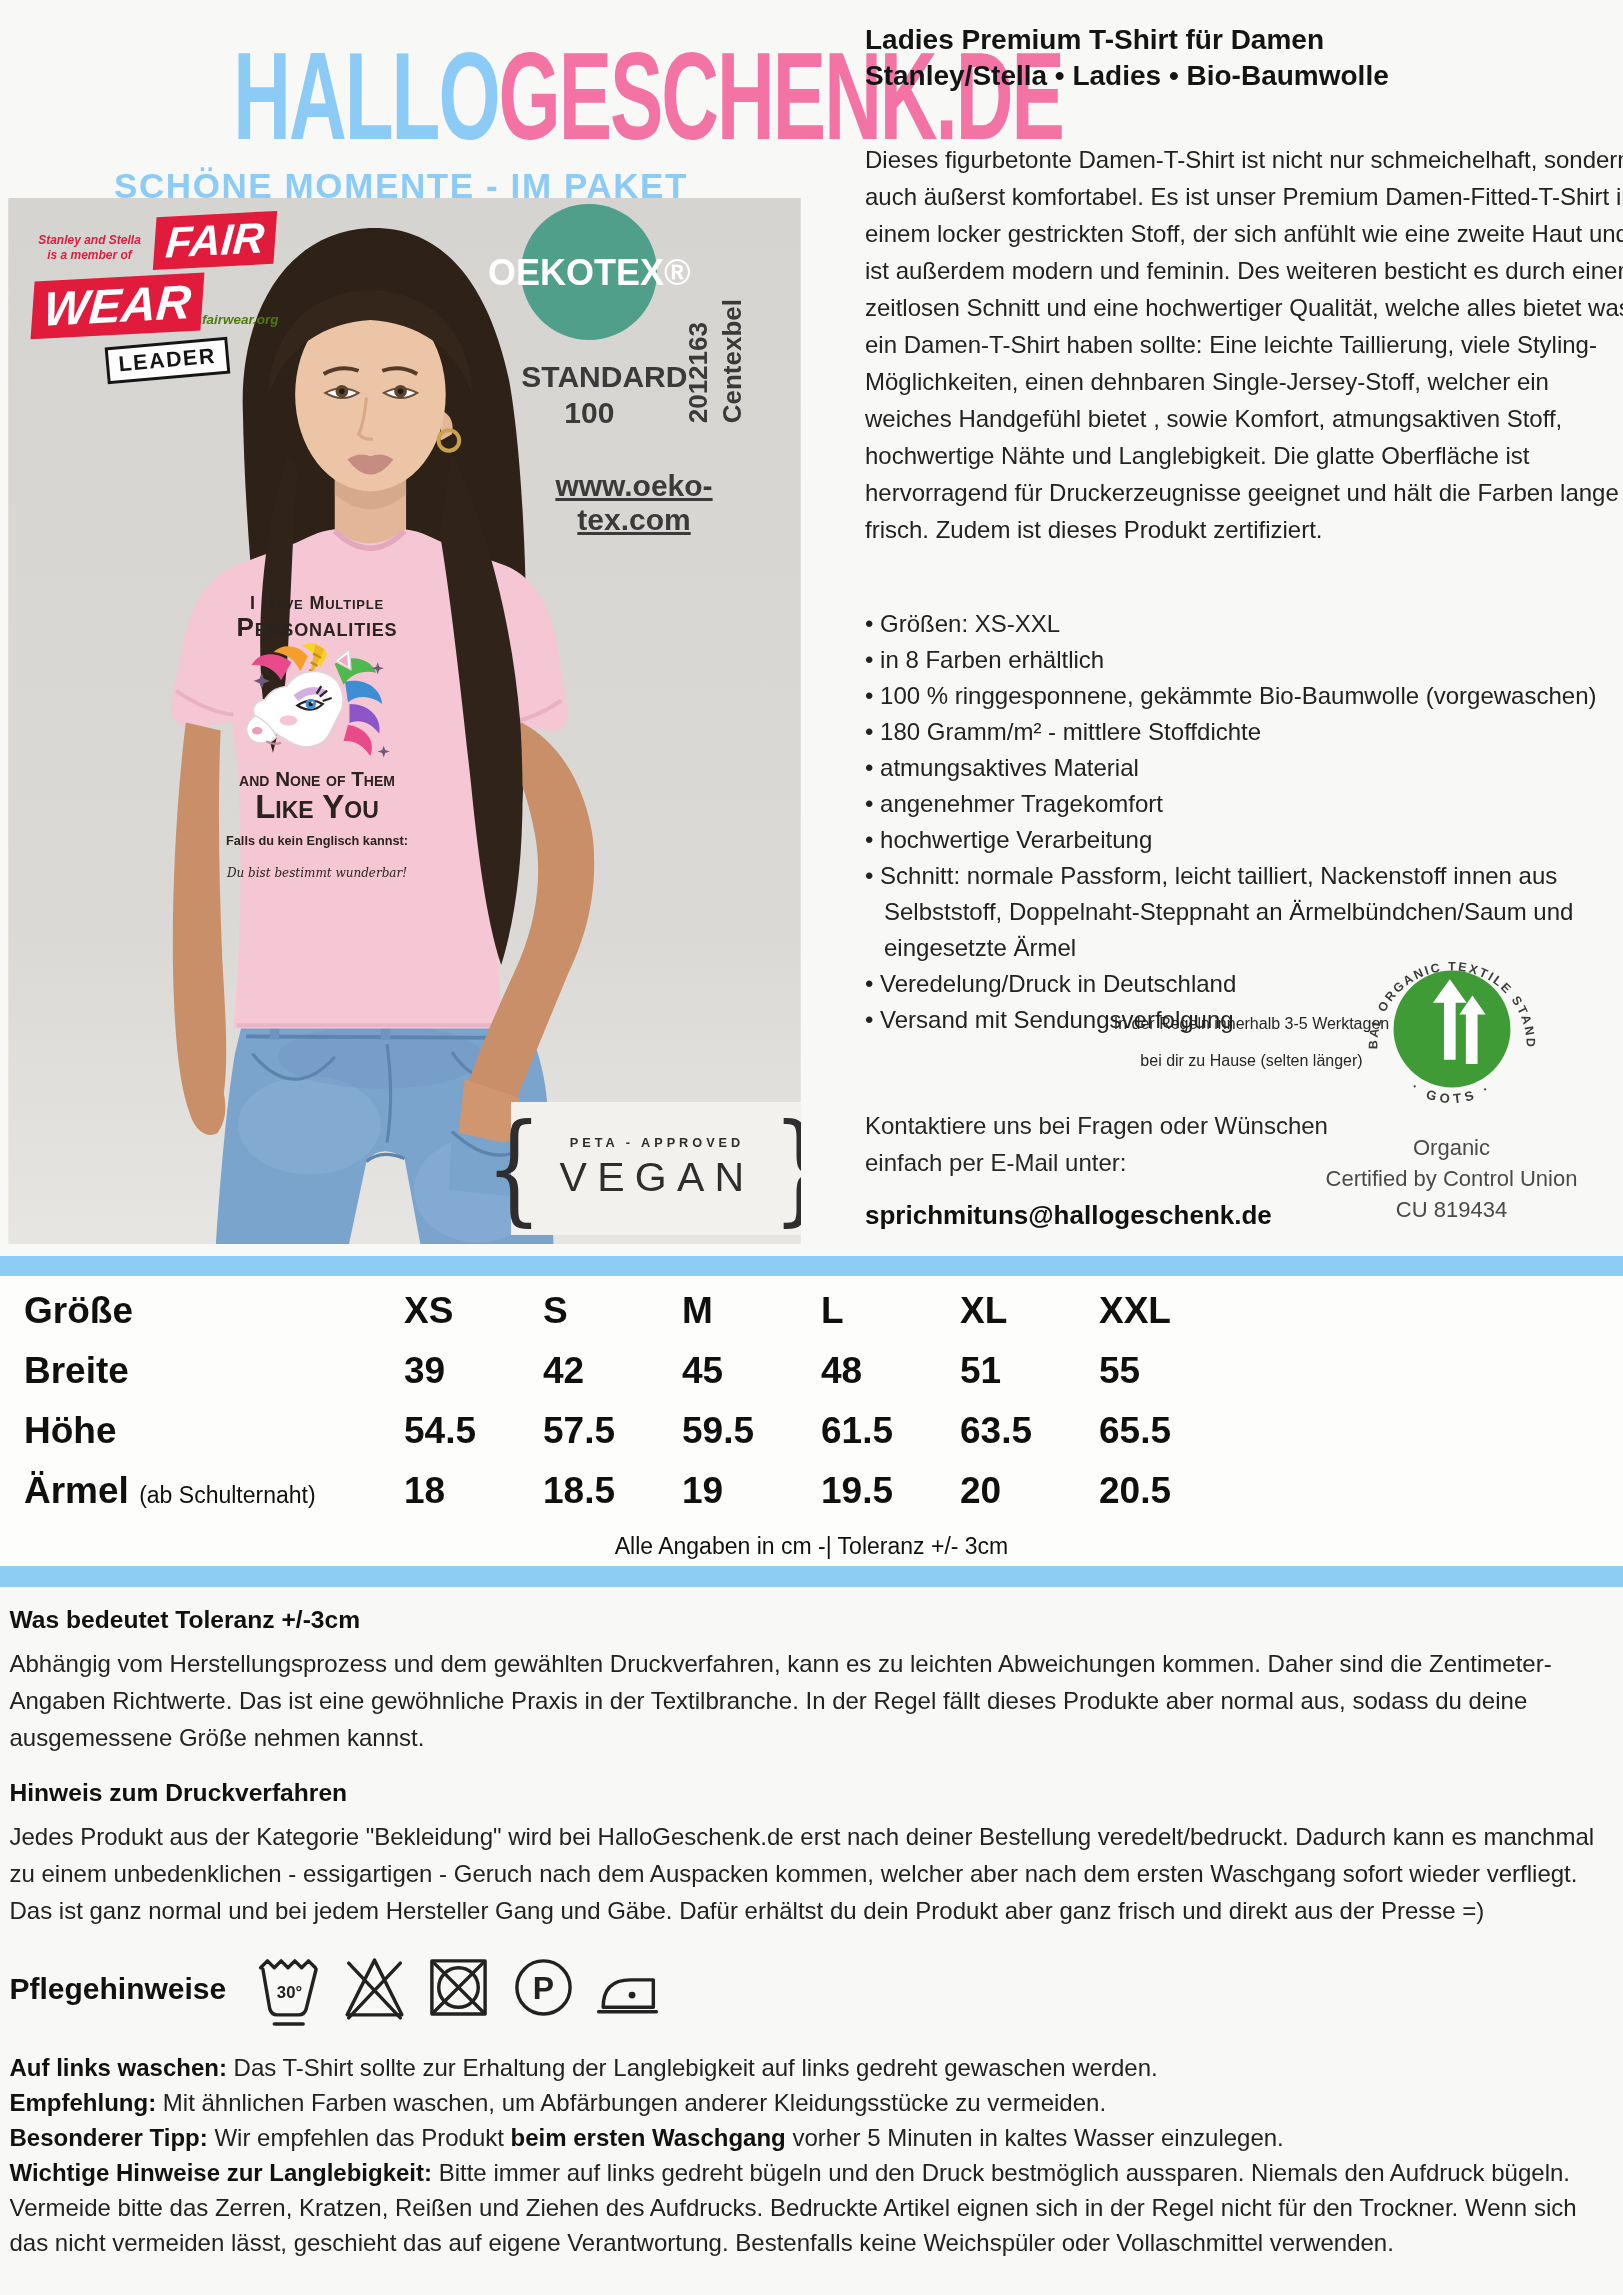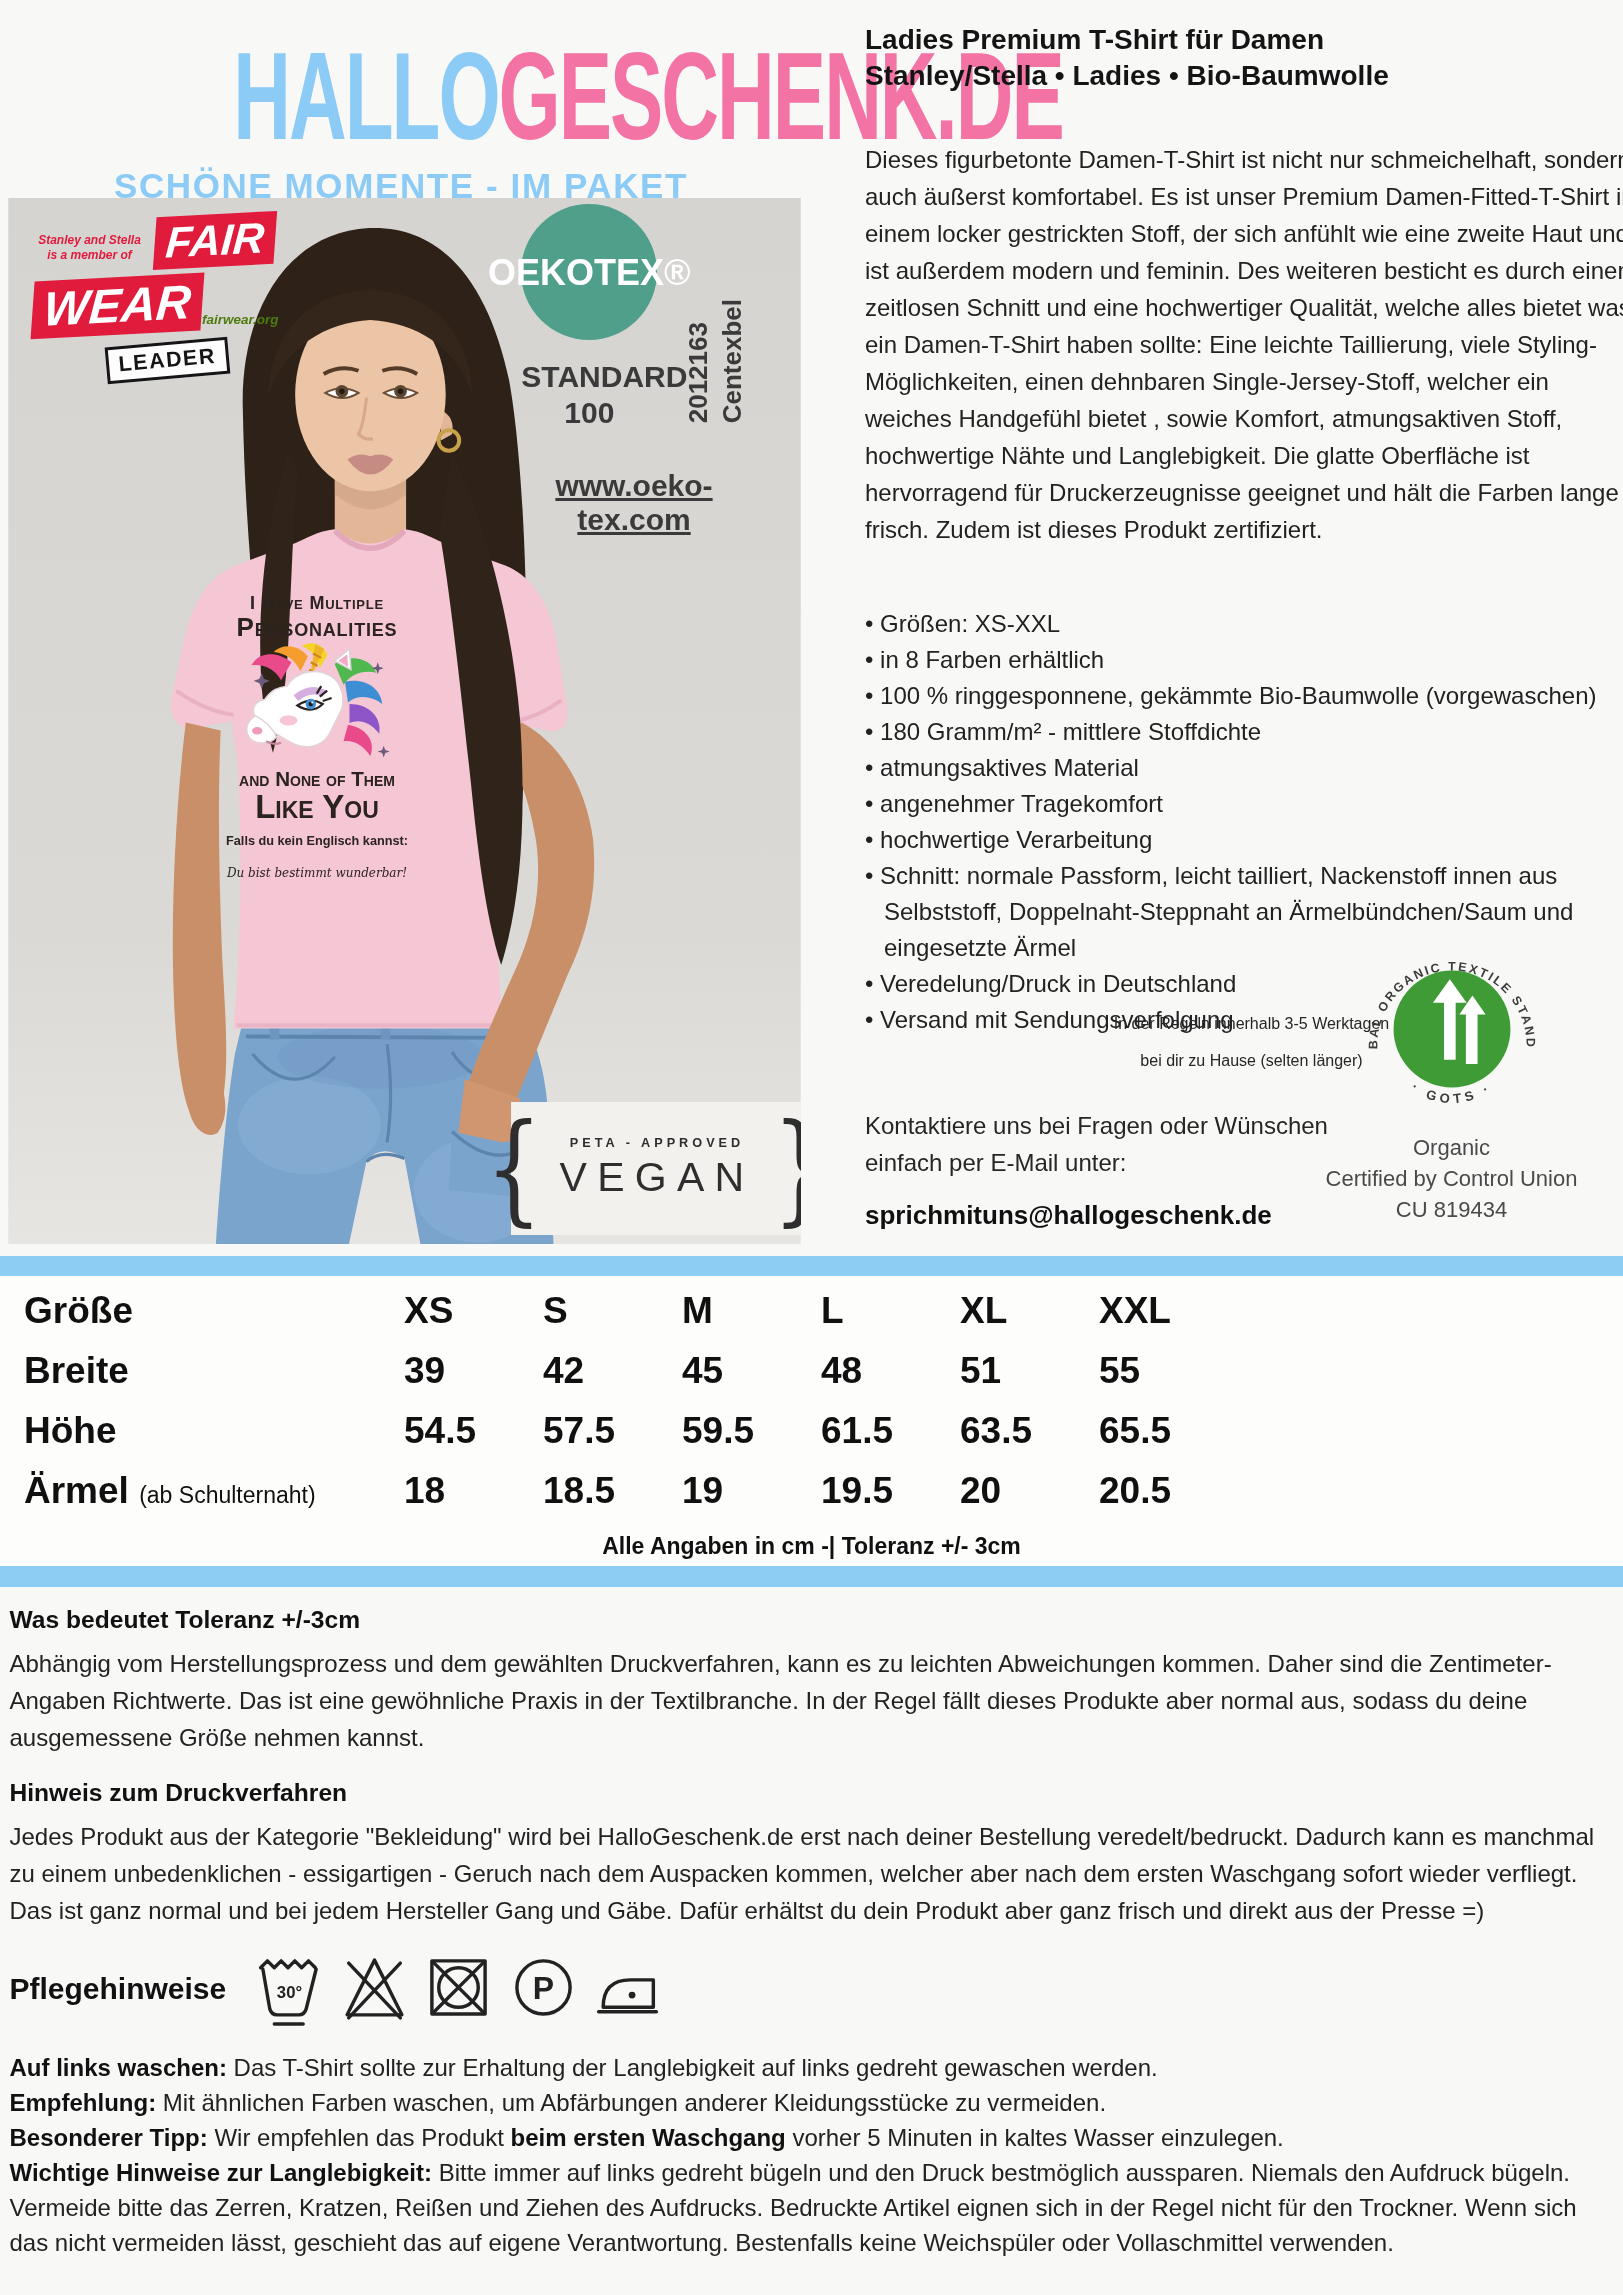--- a/index.html
+++ b/index.html
@@ -78,21 +78,21 @@
 
   
   .bar{position:absolute;left:0;width:1623px;height:20.6px;background:#8ecdf3;}
   .bar1{top:1256px;} .bar2{top:1566px;}
   .table-bg{position:absolute;left:0;top:1276px;width:1623px;height:290px;background:#fdfdfc;}
   .size-table{position:absolute;left:24px;top:1290px;width:1252px;color:#101010;}
   .trow{display:grid;grid-template-columns:380px 139px 139px 139px 139px 139px 139px;
         align-items:baseline;height:60px;font-weight:700;font-size:37px;}
   .trow .suffix{font-size:23px;font-weight:400;}
   .table-note{position:absolute;left:0;top:1533px;width:1623px;text-align:center;
-              font-weight:700;font-size:23px;color:#101010;}
+              font-weight:400;font-size:23px;color:#101010;}
 
   
   .section{position:absolute;left:9.5px;width:1604px;}
   .sec-h{font-weight:700;font-size:24.6px;color:#111;}
   .sec-b{margin-top:11px;font-size:24px;line-height:37px;color:#222;}
   .tolerance{top:1606px;} .printing{top:1779px;}
   .care-row{position:absolute;left:9.5px;top:1951px;display:flex;align-items:center;gap:17.4px;}
   .care-title{font-weight:700;font-size:30px;color:#111;margin-right:12.7px;}
   .care-row svg{display:block;}
   .care-lines{position:absolute;left:9.5px;top:2050px;width:1609px;font-size:24px;line-height:35px;color:#222;}

